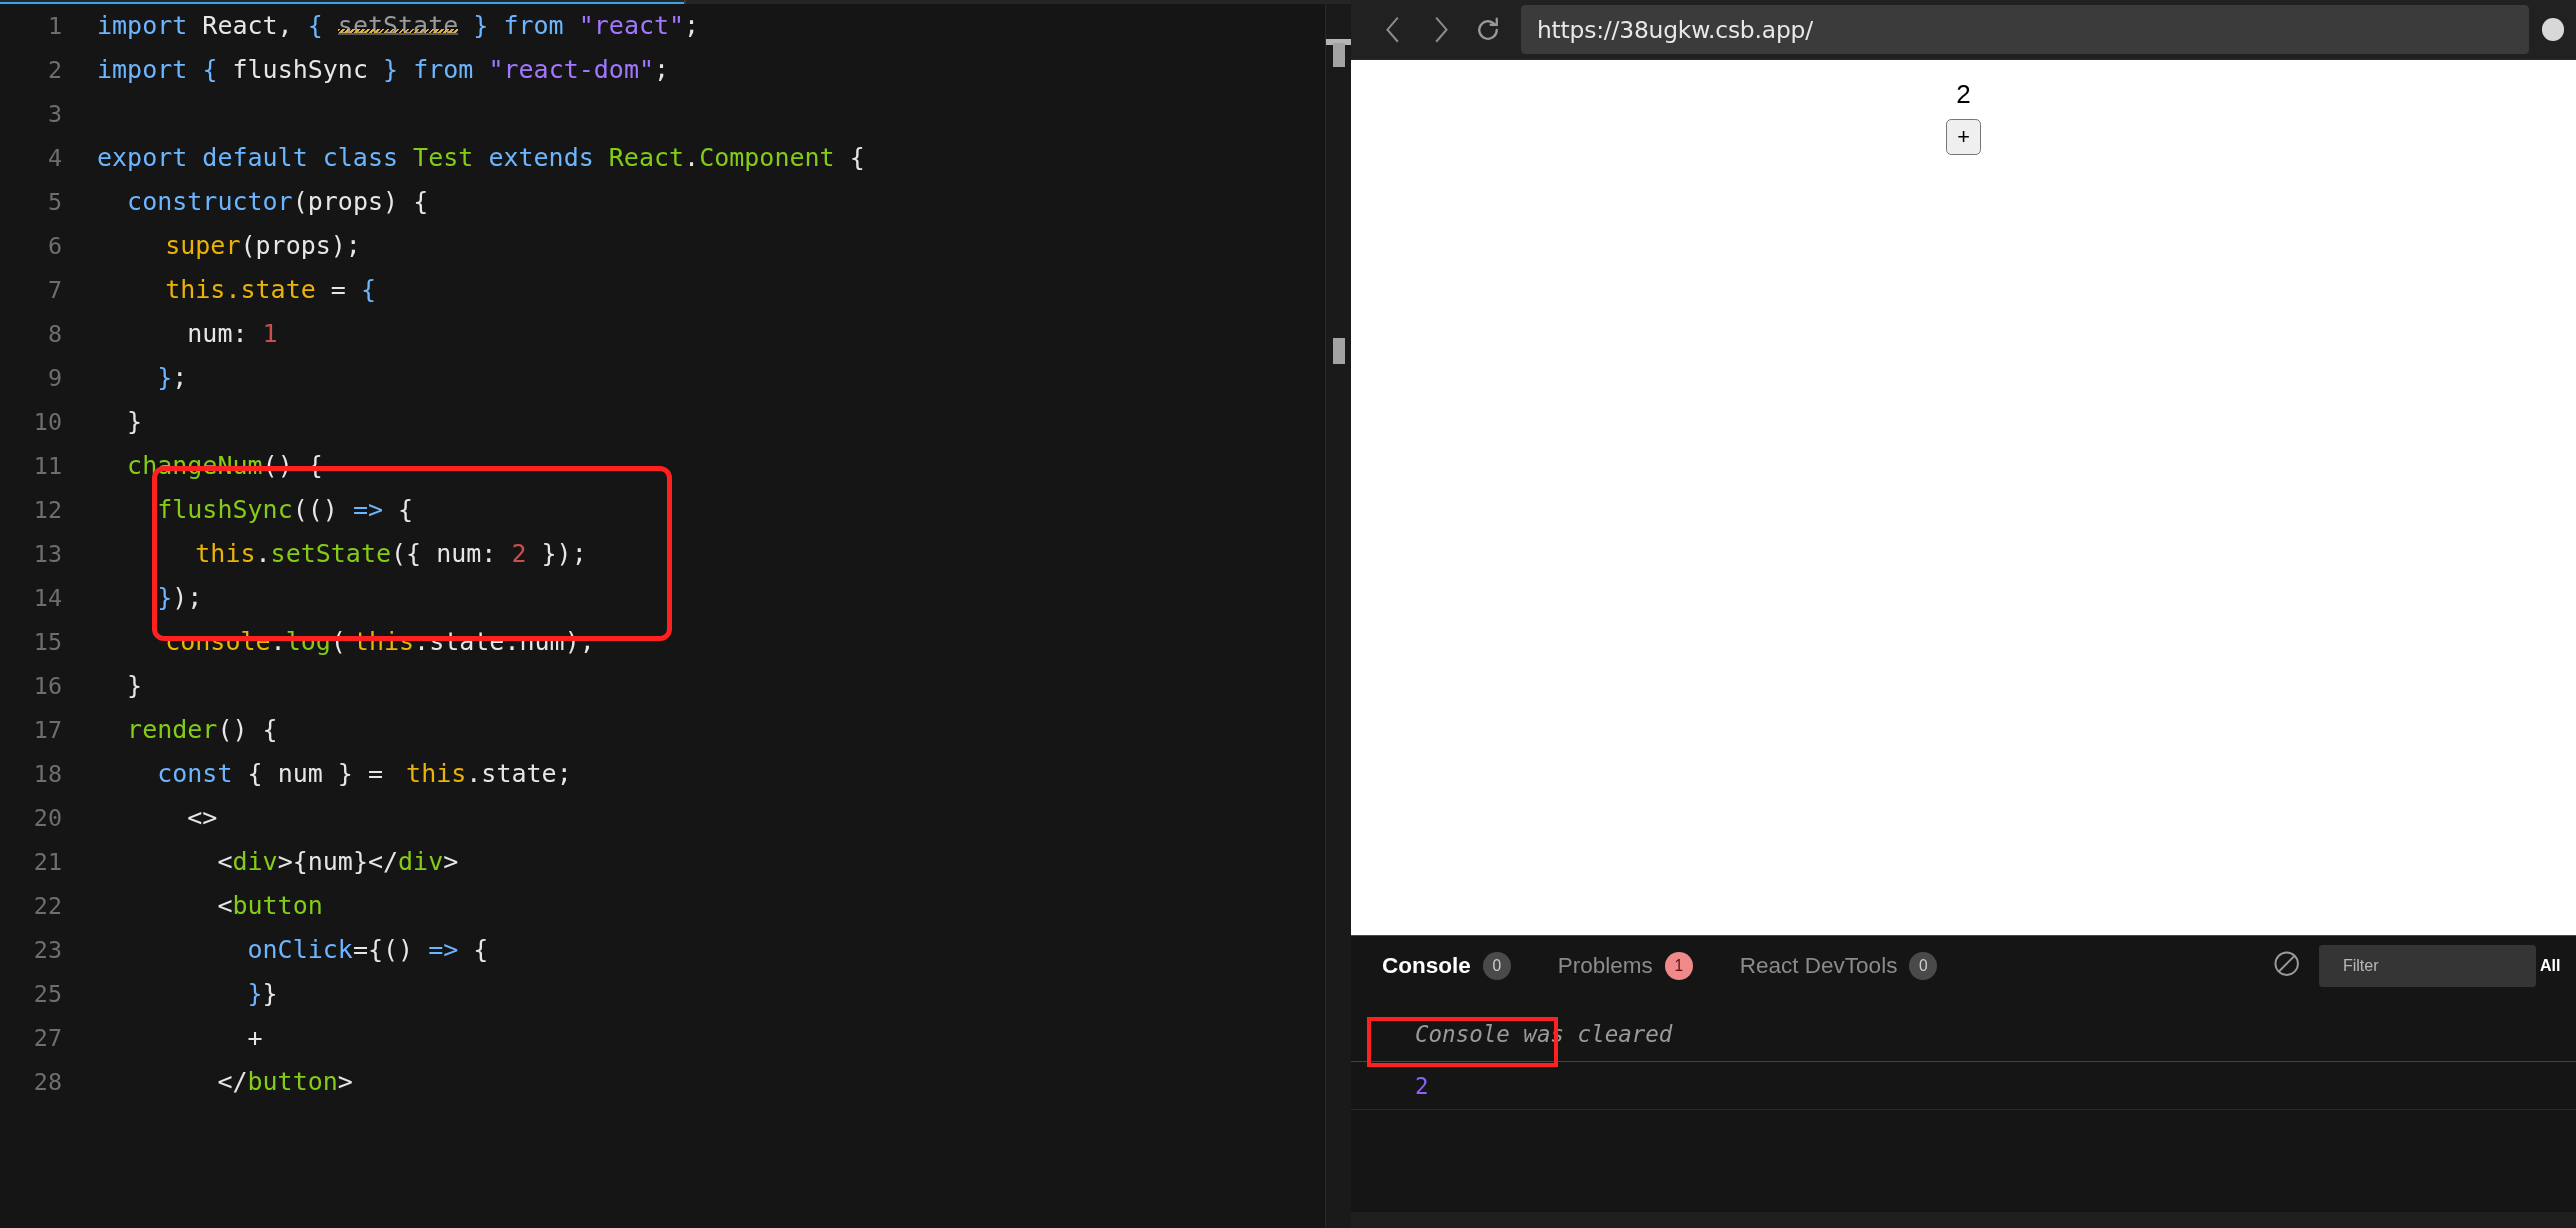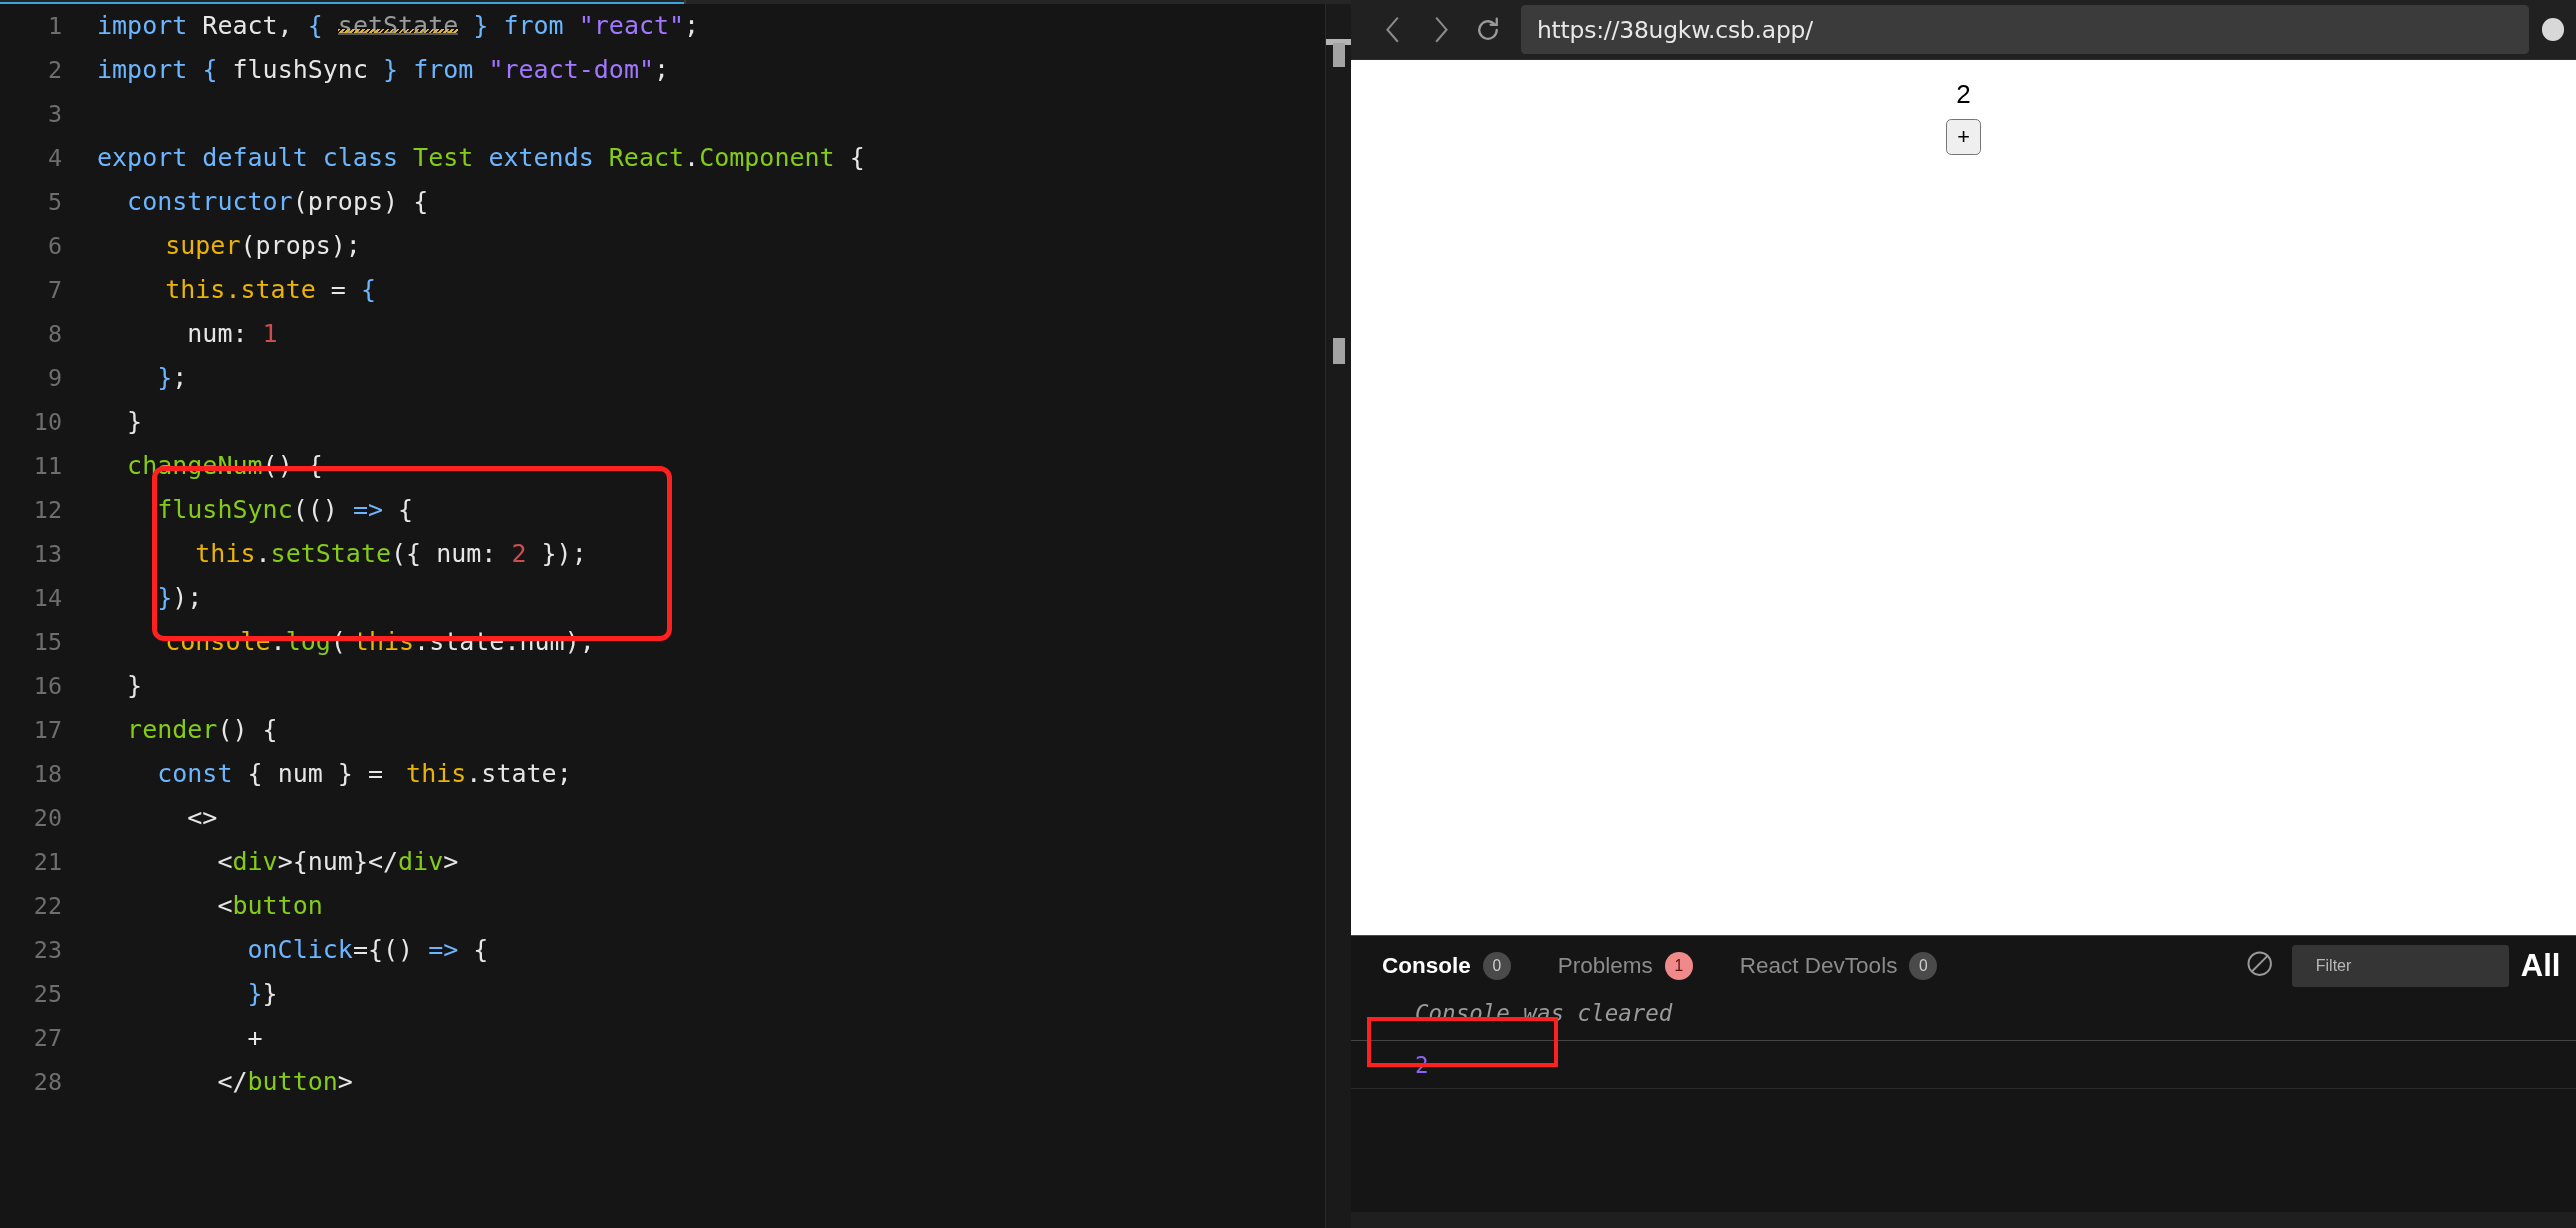--- a/index.html
+++ b/index.html
@@ -275,36 +275,37 @@
     border: none;
     border-radius: 3.5px;
     color: #f0abfc;
     font-size: 16px;
     padding: 0 24px;
     font-family: "Liberation Sans", sans-serif;
     outline: none;
   }
   .filter-input::placeholder { color: #b8b8b8; }
   .level-select {
-    margin-left: 12px;
+    margin-left: 4px;
     color: #ffffff;
-    font-size: 31px;
+    font-size: 16px;
     font-weight: bold;
     font-family: "Liberation Sans", sans-serif;
     cursor: default;
     white-space: nowrap;
   }
 
   .console-body { position: relative; }
   .console-cleared {
     color: #9a9a9a;
     font-style: italic;
     font-size: 22.5px;
     font-family: "DejaVu Sans Mono", "Liberation Mono", monospace;
     padding: 5.2px 0 14px 64px;
+    margin-top: 21px;
   }
   .console-row {
     position: relative;
     border-top: 0.9px solid #454545;
     border-bottom: 0.9px solid #2b2b2b;
     height: 49px;
     display: flex;
     align-items: center;
     padding-left: 64px;
   }

